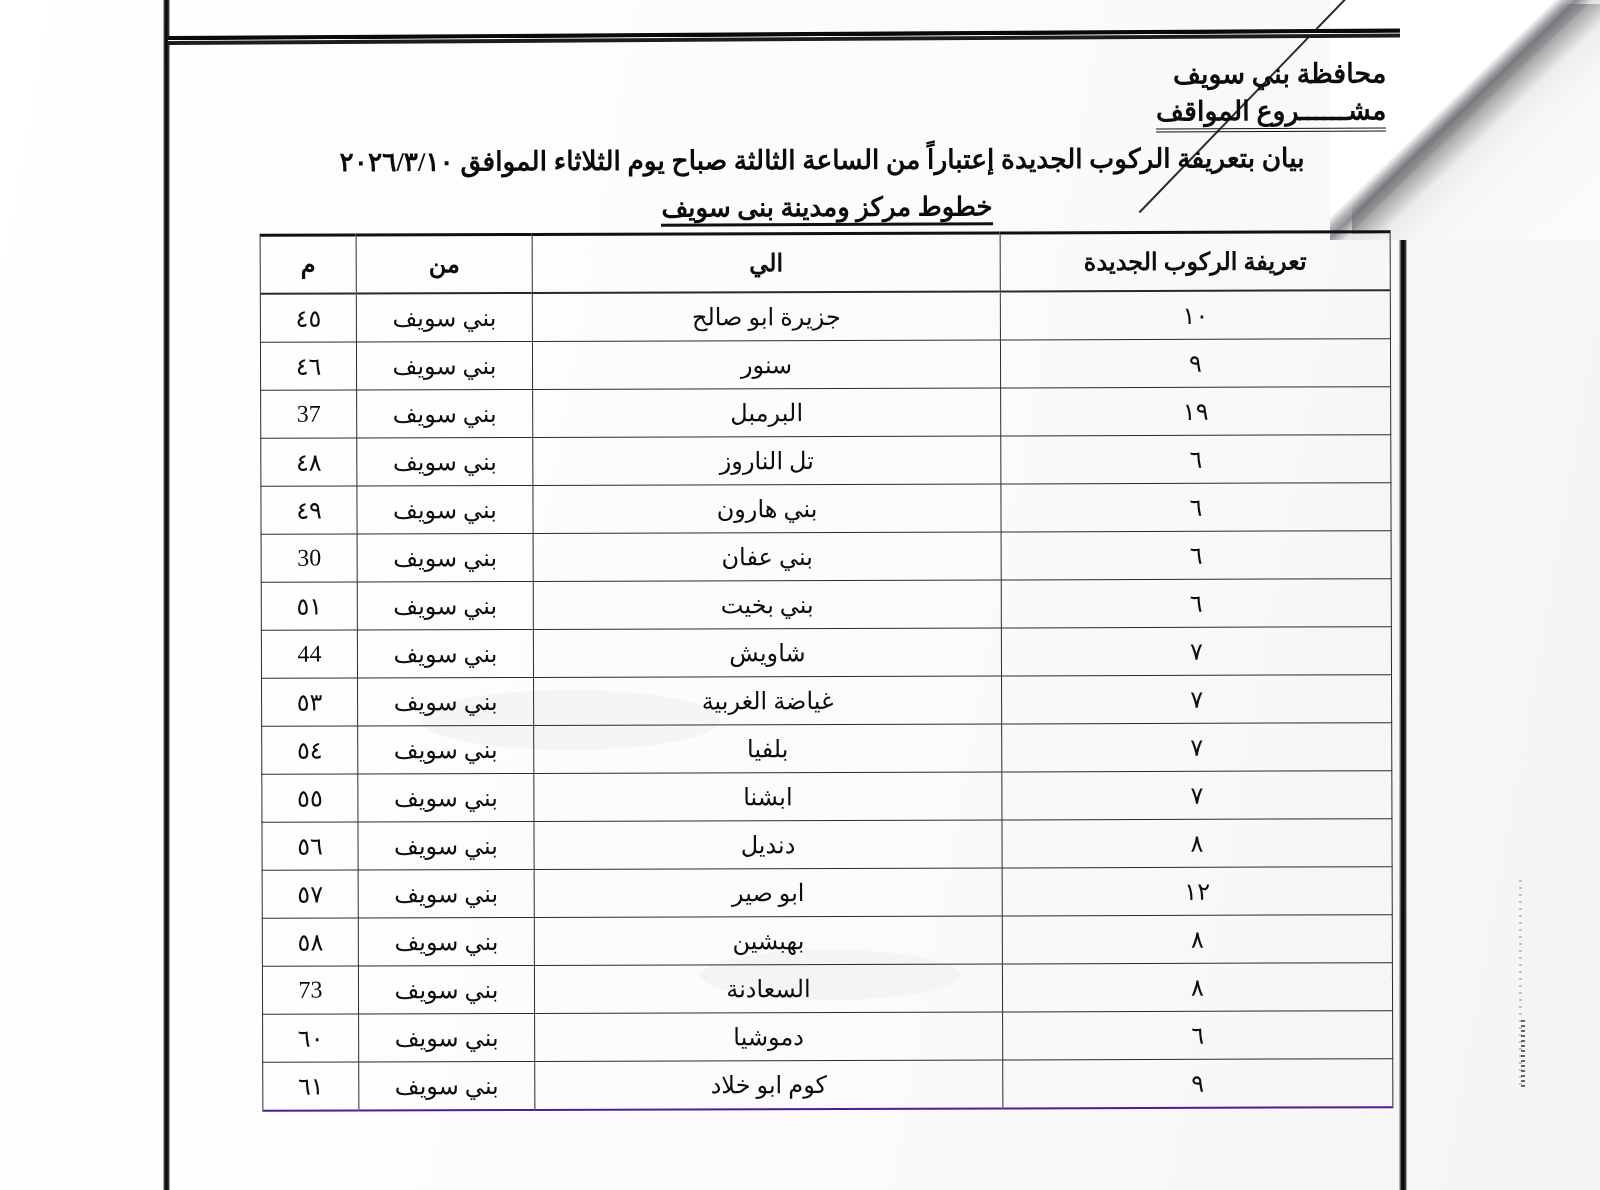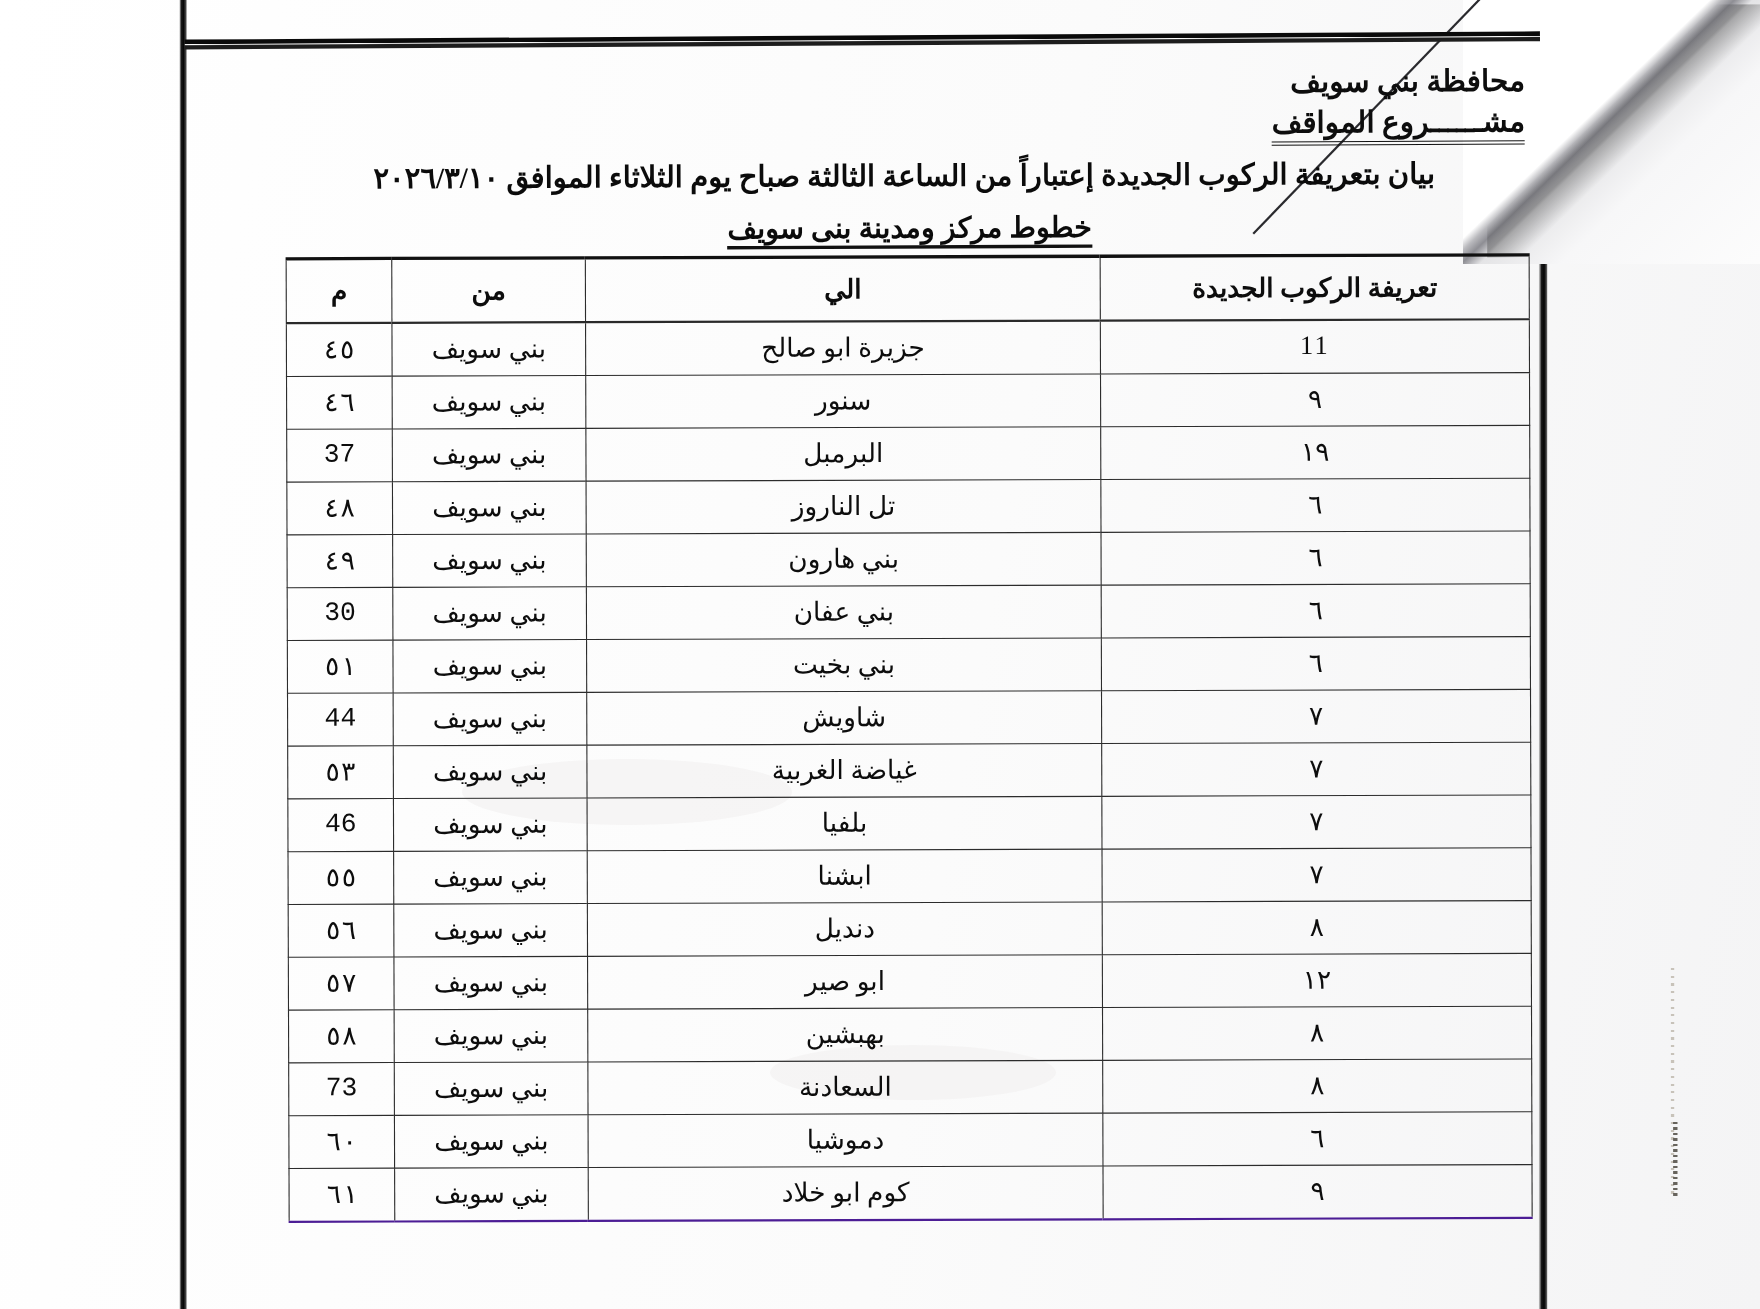--- a/index.html
+++ b/index.html
@@ -186,21 +186,21 @@
     font-weight:normal;
   }
   #fare-table tbody tr:last-child td{
     border-bottom:2px solid #4c1d95;
   }
   .col-no{width:96px;}
   .col-from{width:176px;}
   .col-to{width:468px;}
   .col-fare{width:390px;}
 
-  .cell-no{font-size:23px;font-family:Liberation Mono, monospace;}
+  .cell-no{font-size:23px;}
   .cell-from{font-size:23.5px;}
   .cell-to{font-size:24px;}
   .cell-fare{font-size:23px;letter-spacing:2px;}
 
   
   .blotch{position:absolute;background:#f0efee;border-radius:50%;opacity:.55;}
 </style>
 </head>
 <body>
 
@@ -248,21 +248,21 @@
       <thead>
         <tr>
           <th>تعريفة الركوب الجديدة</th>
           <th>الي</th>
           <th>من</th>
           <th>م</th>
         </tr>
       </thead>
       <tbody id="fare-table-body">
           <tr>
-            <td class="cell-fare">11</td>
+            <td class="cell-fare">١٠</td>
             <td class="cell-to">جزيرة ابو صالح</td>
             <td class="cell-from">بني سويف</td>
             <td class="cell-no">٤٥</td>
           </tr>
           <tr>
             <td class="cell-fare">٩</td>
             <td class="cell-to">سنور</td>
             <td class="cell-from">بني سويف</td>
             <td class="cell-no">٤٦</td>
           </tr>
@@ -305,21 +305,21 @@
           <tr>
             <td class="cell-fare">٧</td>
             <td class="cell-to">غياضة الغربية</td>
             <td class="cell-from">بني سويف</td>
             <td class="cell-no">٥٣</td>
           </tr>
           <tr>
             <td class="cell-fare">٧</td>
             <td class="cell-to">بلفيا</td>
             <td class="cell-from">بني سويف</td>
-            <td class="cell-no">46</td>
+            <td class="cell-no">٥٤</td>
           </tr>
           <tr>
             <td class="cell-fare">٧</td>
             <td class="cell-to">ابشنا</td>
             <td class="cell-from">بني سويف</td>
             <td class="cell-no">٥٥</td>
           </tr>
           <tr>
             <td class="cell-fare">٨</td>
             <td class="cell-to">دنديل</td>

